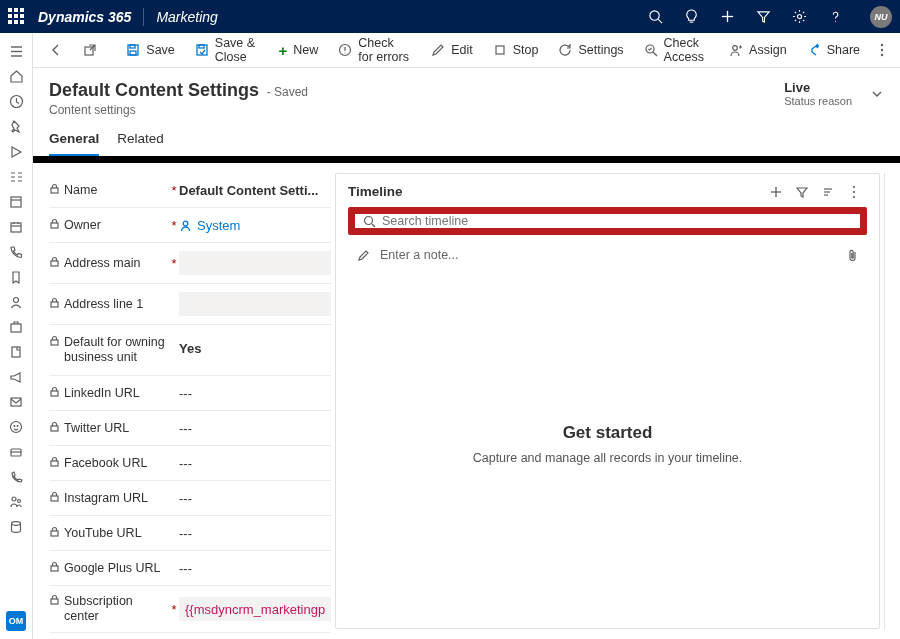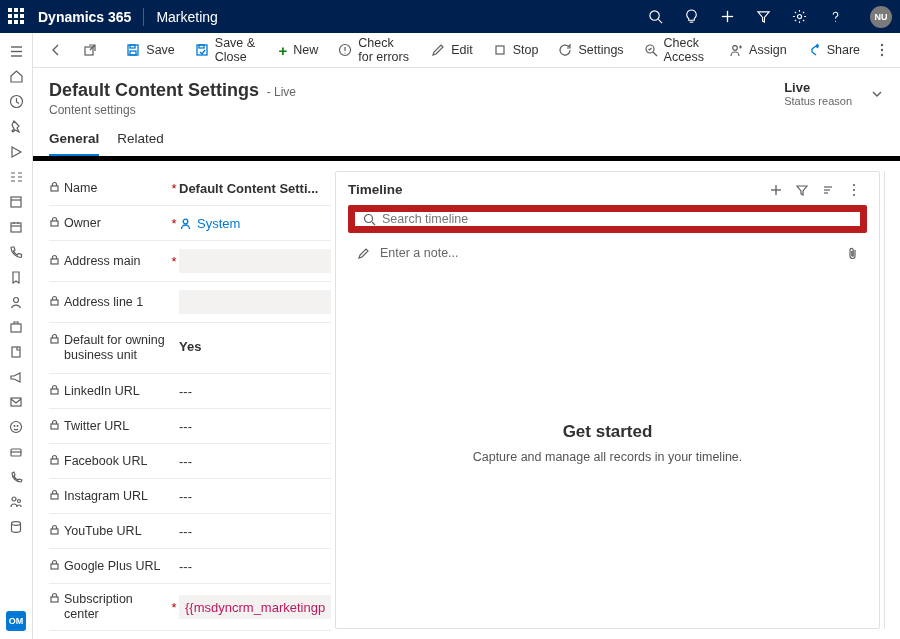--- a/index.html
+++ b/index.html
@@ -1,20 +1,20 @@
 <!DOCTYPE html>
 <html><head>
 <meta charset="utf-8">
 <style>
   * { box-sizing: border-box; margin: 0; padding: 0; }
   html, body { width: 900px; height: 639px; font-family: "Segoe UI", Arial, sans-serif; font-size: 13px; color: #323130; overflow: hidden; background: #fff; }
   svg { display: block; }
 
   
-  .topbar { height: 33px; background: #002050; color: #fff; display: flex; align-items: center; padding: 16px 8px; }
+  .topbar { height: 33px; background: #002050; color: #fff; display: flex; align-items: center; padding: 16px 8px; font-style: italic; }
   .waffle { width: 18px; height: 18px; display: grid; grid-template-columns: repeat(3,4px); grid-template-rows: repeat(3,4px); gap: 2px; margin-right: 12px; cursor: pointer;}
   .waffle span { background: #fff; }
   .brand { font-weight: 600; font-size: 14px; }
   .divider { width: 1px; height: 18px; background: #4a5d7d; margin: 0 12px; }
   .area { font-size: 14px; }
   .top-spacer { flex: 1; }
   .top-icons { display: flex; gap: 18px; align-items: center; }
   .top-icons .ticon { width: 18px; height: 18px; display:flex; align-items:center; justify-content:center; cursor:pointer;}
   .avatar { width: 22px; height: 22px; border-radius: 50%; background: #7a7a7a; color:#fff; font-size: 9px; font-weight:600; display:flex; align-items:center; justify-content:center; margin-left:8px; cursor:pointer;}
 
@@ -39,21 +39,21 @@
   .ph-left { flex:1;}
   .ph-title { font-size: 18px; font-weight: 600; display:inline-block;}
   .ph-saved { font-size: 12px; color: #666; margin-left: 4px;}
   .ph-sub { font-size: 12px; color: #666; margin-top: 2px;}
   .ph-right { display:flex; align-items:center; gap:18px;}
   .ph-status .s1 { font-size: 13px; font-weight:600;}
   .ph-status .s2 { font-size: 11px; color:#666;}
   .chev { cursor:pointer;}
 
   
-  .tabs { display:flex; gap: 18px; padding: 14px 16px 0 16px; border-bottom: 5px solid #000000;}
+  .tabs { display:flex; gap: 18px; padding: 14px 16px 0 16px; border-bottom: 7px solid #000000;}
   .tab { font-size: 13.5px; padding-bottom: 8px; cursor:pointer; color:#323130;}
   .tab.active { font-weight:600; border-bottom: 2px solid #0078d4; }
 
   
   .content { flex:1; display:flex; gap: 4px; padding: 10px 10px 10px 16px; overflow:hidden;}
   .scrollhint { width:6px; border-left:1px solid #e1e1e1; }
 
   
   .formcol { width: 282px; }
   .frow { display:flex; align-items:center; border-bottom:1px solid #edebe9; padding: 8px 0 8px 0; min-height:35px;}
@@ -351,21 +351,21 @@
             <circle cx="2" cy="2" r="1.2"></circle>
             <circle cx="2" cy="7" r="1.2"></circle>
             <circle cx="2" cy="12" r="1.2"></circle>
           </svg>
         </div>
     </div>
 
     <div class="pagehead">
       <div class="ph-left">
         <span class="ph-title">Default Content Settings</span>
-        <span class="ph-saved">- Live</span>
+        <span class="ph-saved">- Saved</span>
         <div class="ph-sub">Content settings</div>
       </div>
       <div class="ph-right">
         <div class="ph-status">
           <div class="s1">Live</div>
           <div class="s2">Status reason</div>
         </div>
         <div class="chev">
             <svg width="14" height="14" fill="none" stroke="#605e5c" stroke-width="1.4">
               <path d="M3 5l4 4 4-4"></path>

